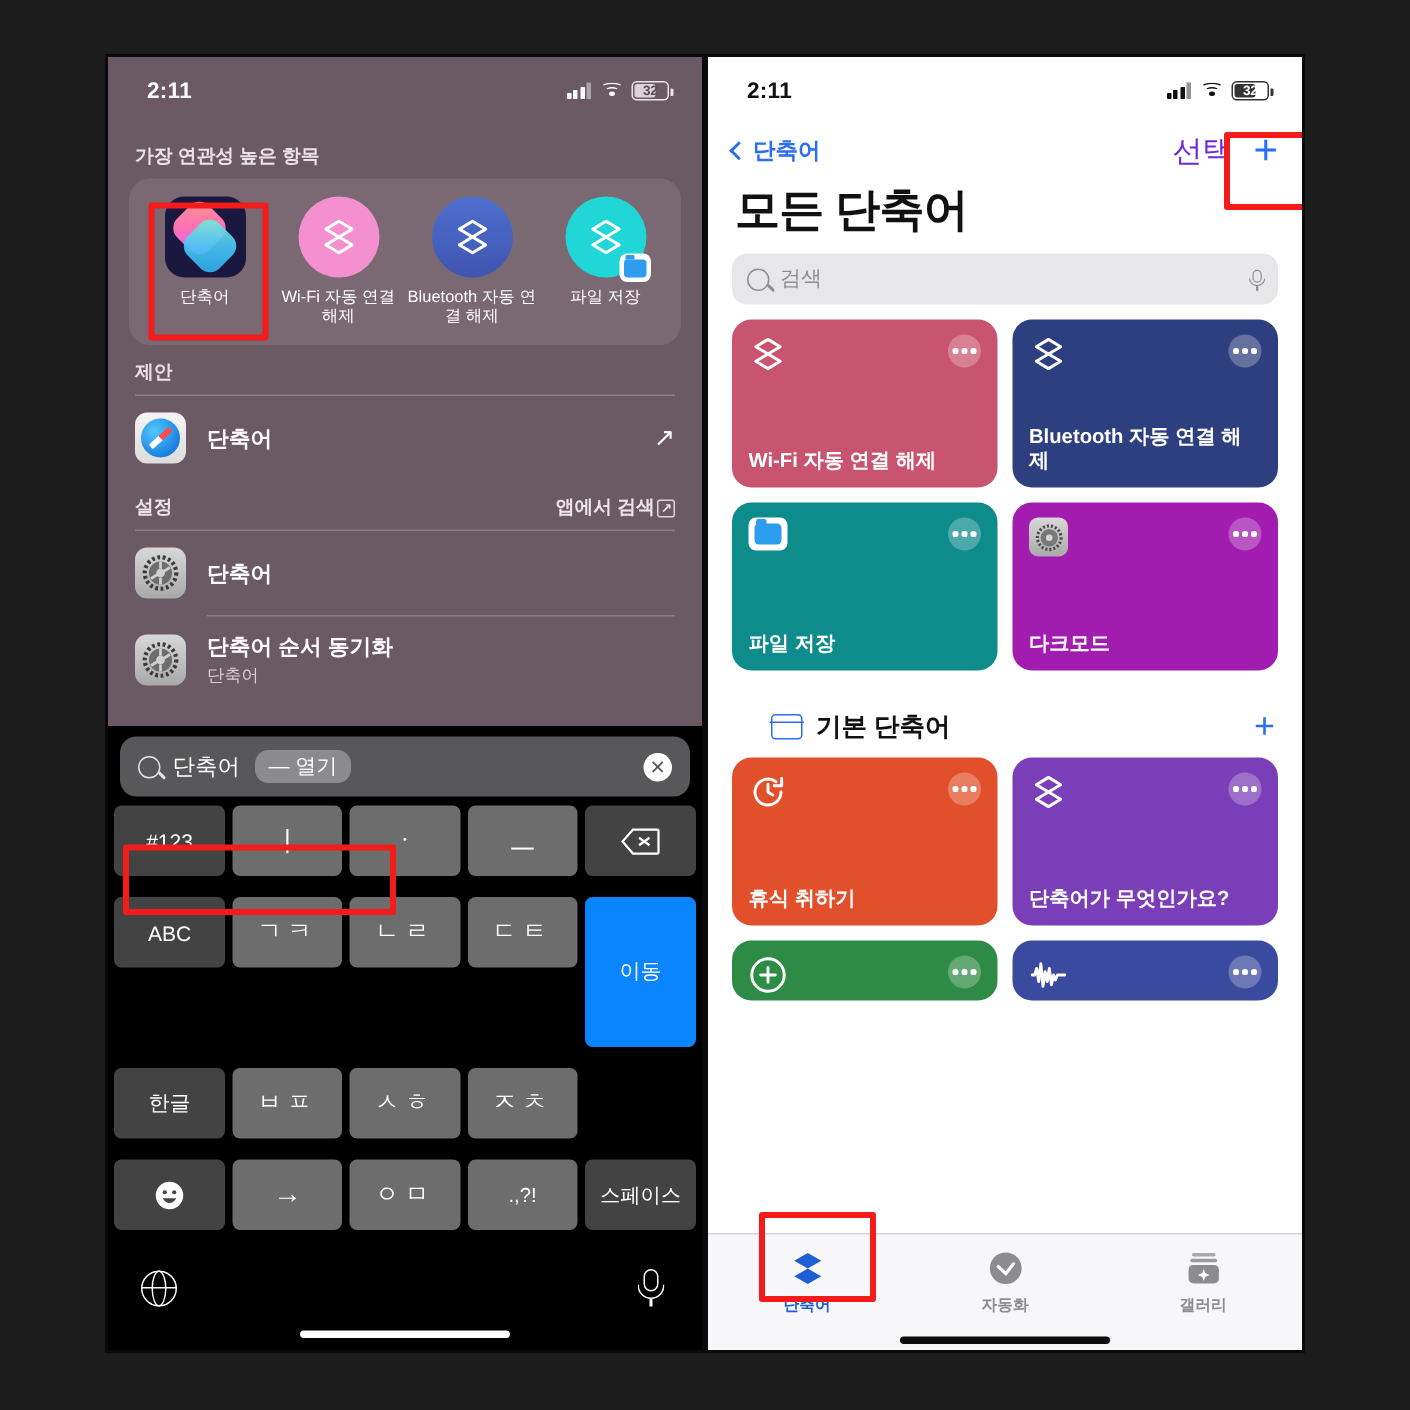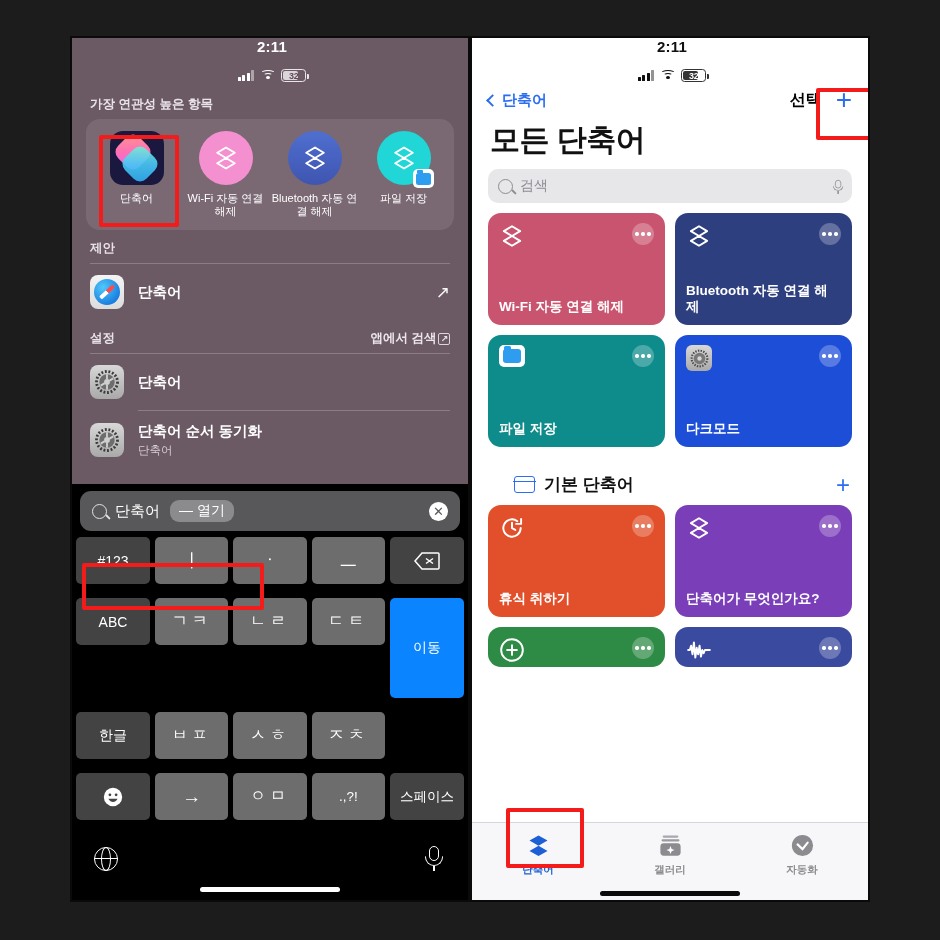--- a/index.html
+++ b/index.html
@@ -24,21 +24,20 @@
   .phone.right { left: 470px; background: #ffffff; }
 
   
   .statusbar {
     position: relative;
     height: 44px;
     display: flex;
     align-items: center;
     justify-content: space-between;
     padding: 0 22px 0 26px;
-    flex-direction: column;
   }
   .status-time { font-size: 15px; font-weight: bold; letter-spacing: .2px; }
   .status-right { display: flex; align-items: center; gap: 6px; }
   .left .status-time, .left .status-right { color: #ffffff; }
   .right .status-time, .right .status-right { color: #101010; }
 
   .bars { display: flex; align-items: flex-end; gap: 1.5px; height: 11px; }
   .bars i { display: block; width: 3px; background: currentColor; border-radius: .5px; }
   .bars i:nth-child(1){height:4px}.bars i:nth-child(2){height:6px}
   .bars i:nth-child(3){height:8px}.bars i:nth-child(4){height:11px;opacity:.45}
@@ -151,21 +150,21 @@
   .home-ind .bar { width: 140px; height: 5px; border-radius: 3px; background: #fff; }
 
   
   .nav {
     display: flex; align-items: center; justify-content: space-between;
     padding: 4px 16px 2px; height: 34px; position: relative;
   }
   .nav-back { display:flex; align-items:center; gap: 5px; color:#2b6ef2; font-size: 15px; font-weight: bold; }
   .chev { width: 9px; height: 9px; border-left: 2.4px solid #2b6ef2; border-bottom: 2.4px solid #2b6ef2; transform: rotate(45deg); }
   .nav-right { display:flex; align-items:center; gap: 14px; }
-  .nav-select { color:#000000; font-size: 16px; font-weight:bold; }
+  .nav-select { color:#6d28d9; font-size: 20px; font-weight:normal; }
   .plus-nav { color:#2b6ef2; font-size: 28px; line-height: 24px; font-weight: 300; }
 
   .big-title { font-size: 30px; font-weight: bold; color: #111; padding: 4px 18px 8px; letter-spacing:-.5px;}
   .search-app {
     margin: 0 16px 10px; height: 34px; background: #e7e7ea; border-radius: 10px;
     display:flex; align-items:center; padding: 0 10px; gap: 7px;
   }
   .mag.gray { border-color: #8d8d93; }
   .mag.gray::after { background: #8d8d93; }
   .search-app .ph { color: #8d8d93; font-size: 14px; flex:1; }
@@ -505,21 +504,21 @@
           <span class="ellipsis">
               <i></i>
               <i></i>
               <i></i>
             </span>
         </div>
         <div class="cname">파일 저장</div>
       </div>
 
 
-      <div class="card" style="background:#1d4ed8">
+      <div class="card" style="background:#a21caf">
         <div class="card-top">
           <span style="width:26px;height:26px;border-radius:6px;background:linear-gradient(#d8d8d8,#a9a9a9);display:flex;align-items:center;justify-content:center;">
             <svg viewBox="0 0 24 24" style="width:21px;height:21px">
               <circle cx="12" cy="12" r="9" fill="none" stroke="#4a4a4a" stroke-width="2.4" stroke-dasharray="1.6 1.5"></circle>
               <circle cx="12" cy="12" r="6.6" fill="#787878"></circle>
               <circle cx="12" cy="12" r="2.5" fill="#d5d5d5"></circle>
             </svg>
           </span>
           <span class="ellipsis">
               <i></i>
@@ -600,37 +599,37 @@
       </div>
     </div>
 
     <div class="tabbar">
       <div class="tab active">
         <svg class="tico" viewBox="0 0 24 24">
           <path d="M12 3 4 7.6 12 12.2l8-4.6z" fill="#1d5fd4"></path>
           <path d="M12 12.2 4 16.8 12 21.4l8-4.6z" fill="#1d5fd4"></path>
         </svg>
         <span class="tlabel">단축어</span>
+      </div>
+      <div class="tab inactive">
+        <svg class="tico" viewBox="0 0 24 24">
+          <circle cx="12" cy="12" r="9.4" fill="#8b8b90"></circle>
+          <path d="M7.6 11l4.4 4.2L16.6 9.4" fill="none" stroke="#fff" stroke-width="1.9" stroke-linecap="round"></path>
+        </svg>
+        <span class="tlabel">자동화</span>
       </div>
       <div class="tab inactive">
         <svg class="tico" viewBox="0 0 24 24">
           <rect x="5" y="3" width="14" height="2" rx="1" fill="#a8a8ad"></rect>
           <rect x="4" y="6.4" width="16" height="2" rx="1" fill="#9a9a9f"></rect>
           <rect x="3" y="10" width="18" height="11" rx="3" fill="#8b8b90"></rect>
           <path d="M12 12.4l1 2.6 2.6 1-2.6 1-1 2.6-1-2.6-2.6-1 2.6-1z" fill="#fff"></path>
         </svg>
         <span class="tlabel">갤러리</span>
       </div>
-      <div class="tab inactive">
-        <svg class="tico" viewBox="0 0 24 24">
-          <circle cx="12" cy="12" r="9.4" fill="#8b8b90"></circle>
-          <path d="M7.6 11l4.4 4.2L16.6 9.4" fill="none" stroke="#fff" stroke-width="1.9" stroke-linecap="round"></path>
-        </svg>
-        <span class="tlabel">자동화</span>
-      </div>
       <div class="tabbar-home">
         <div style="width:140px;height:5px;border-radius:3px;background:#0b0b0b"></div>
       </div>
     </div>
 
     <div class="hl-red" style="left:344px; top:50px; width:56px; height:52px;"></div>
     <div class="hl-red" style="left:34px; top:770px; width:78px; height:60px;"></div>
   </div>
 
 </div>

